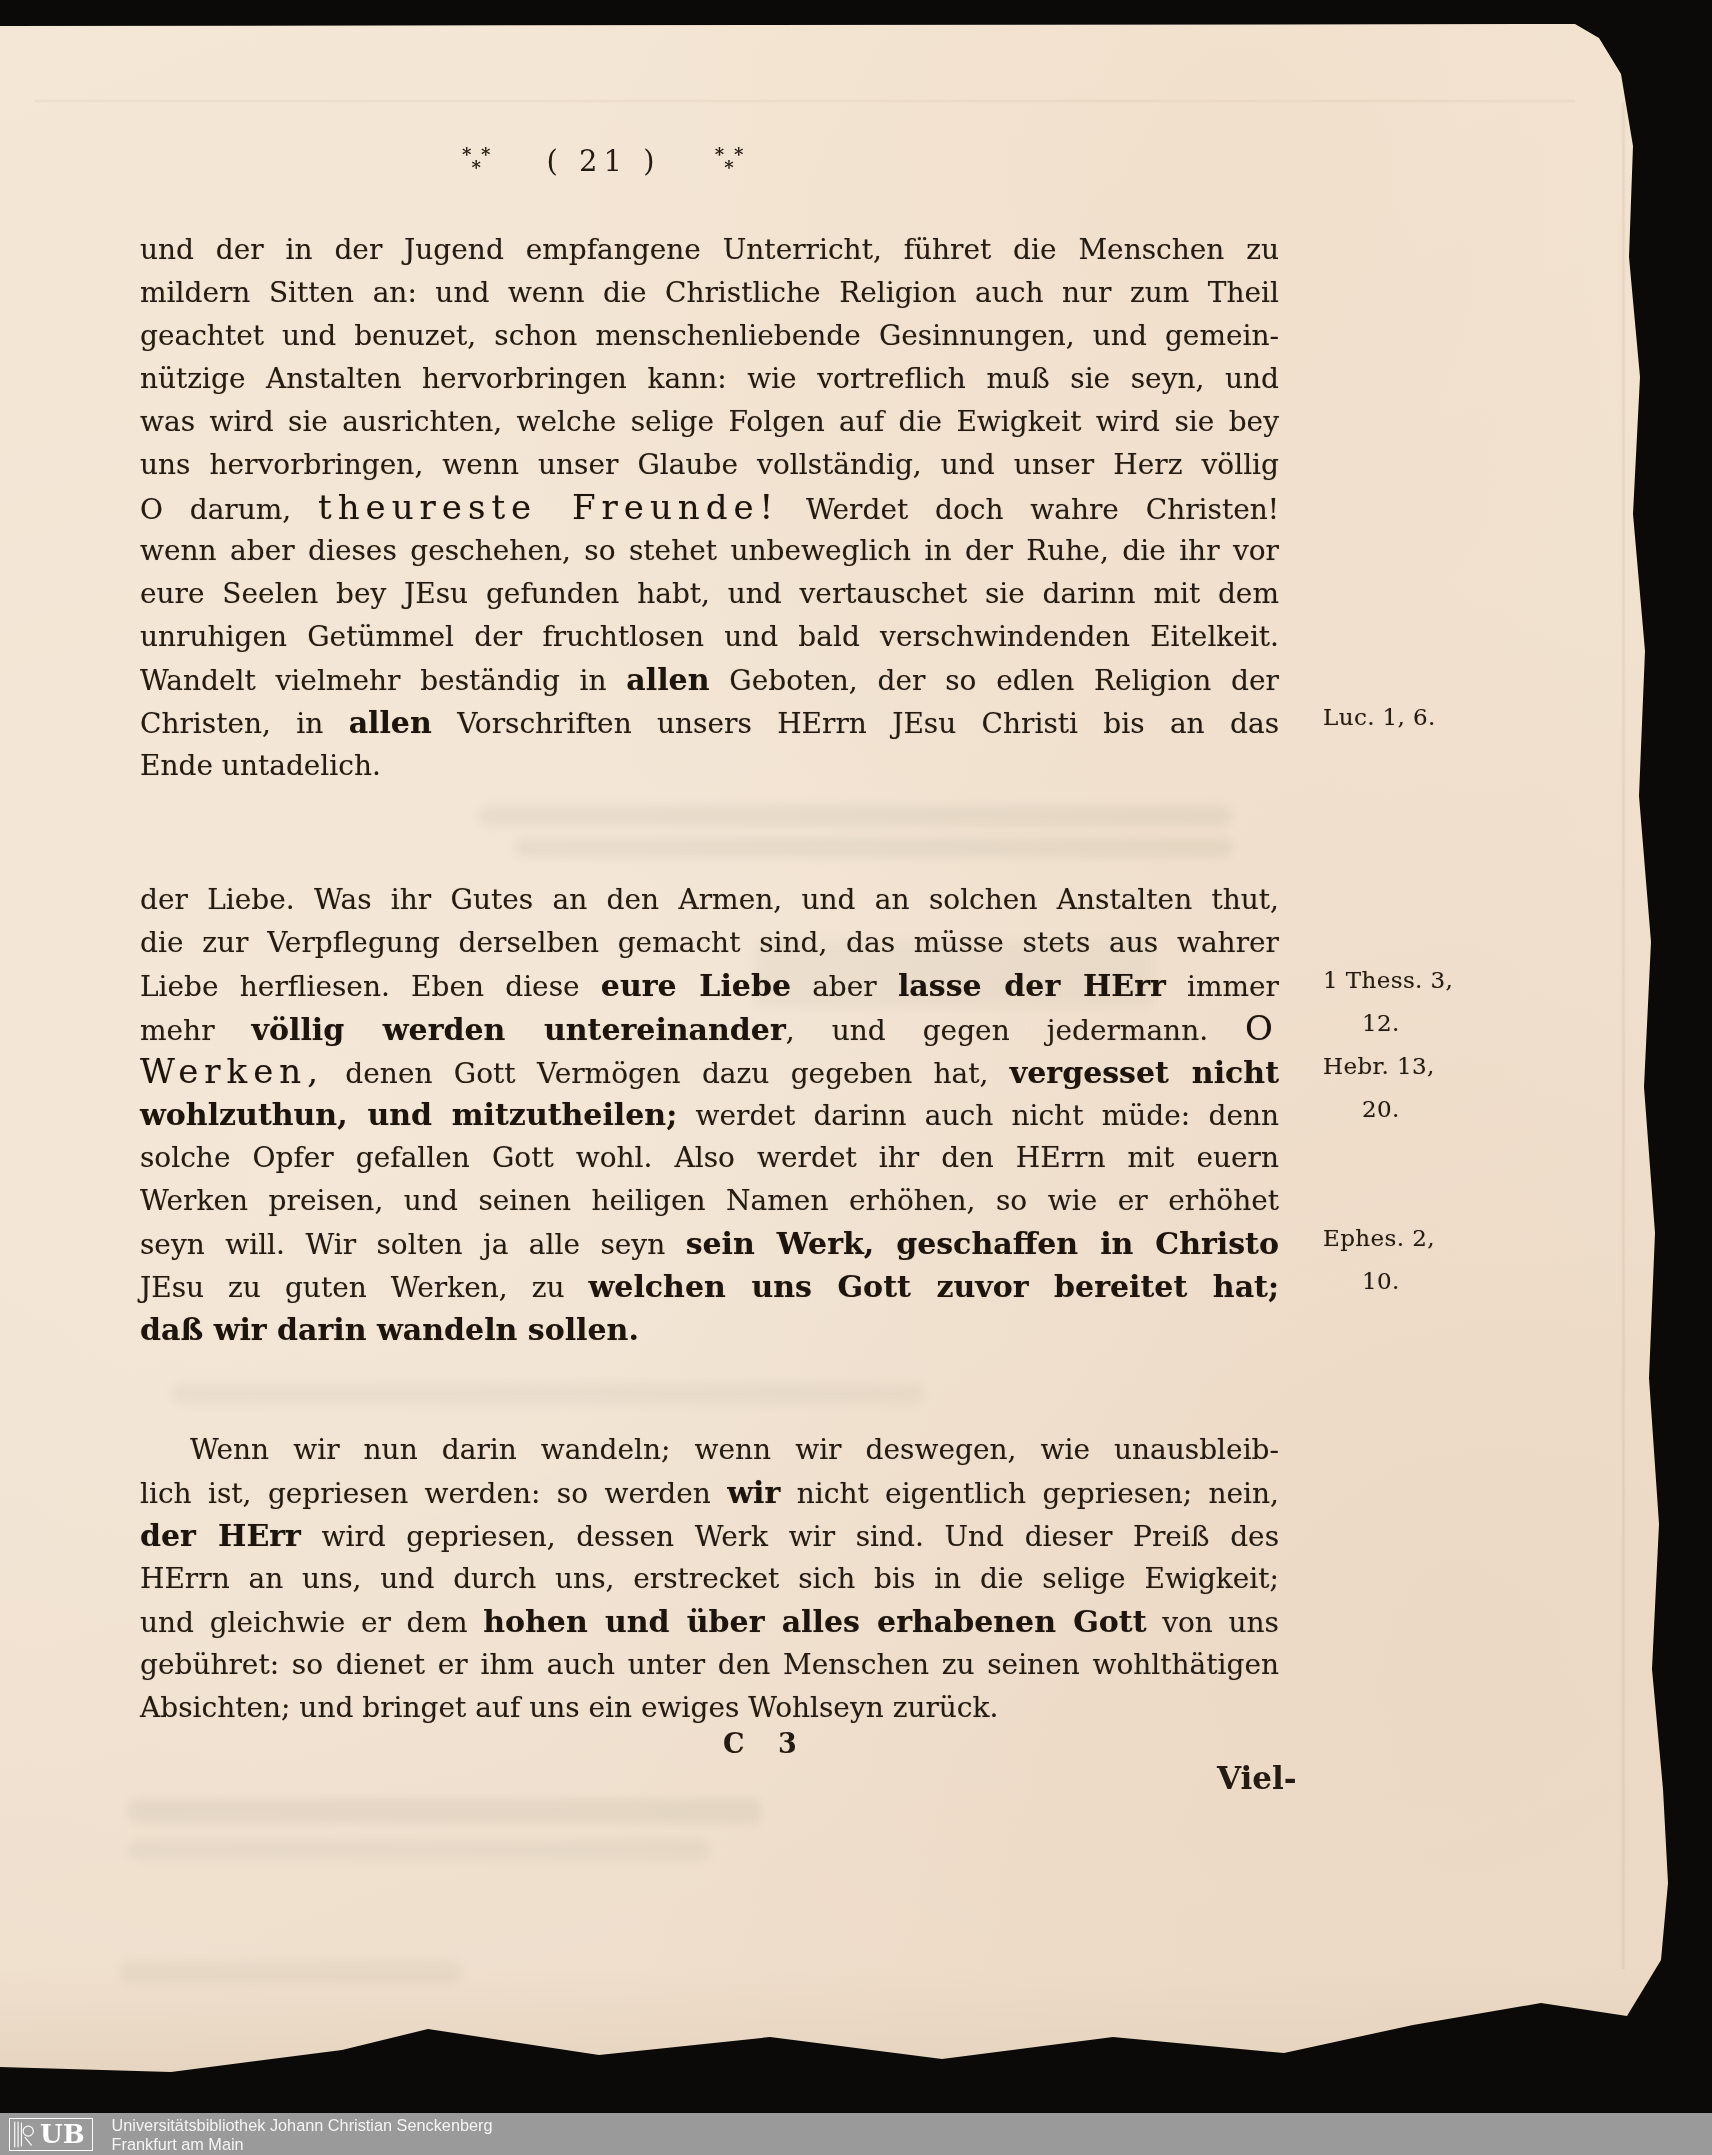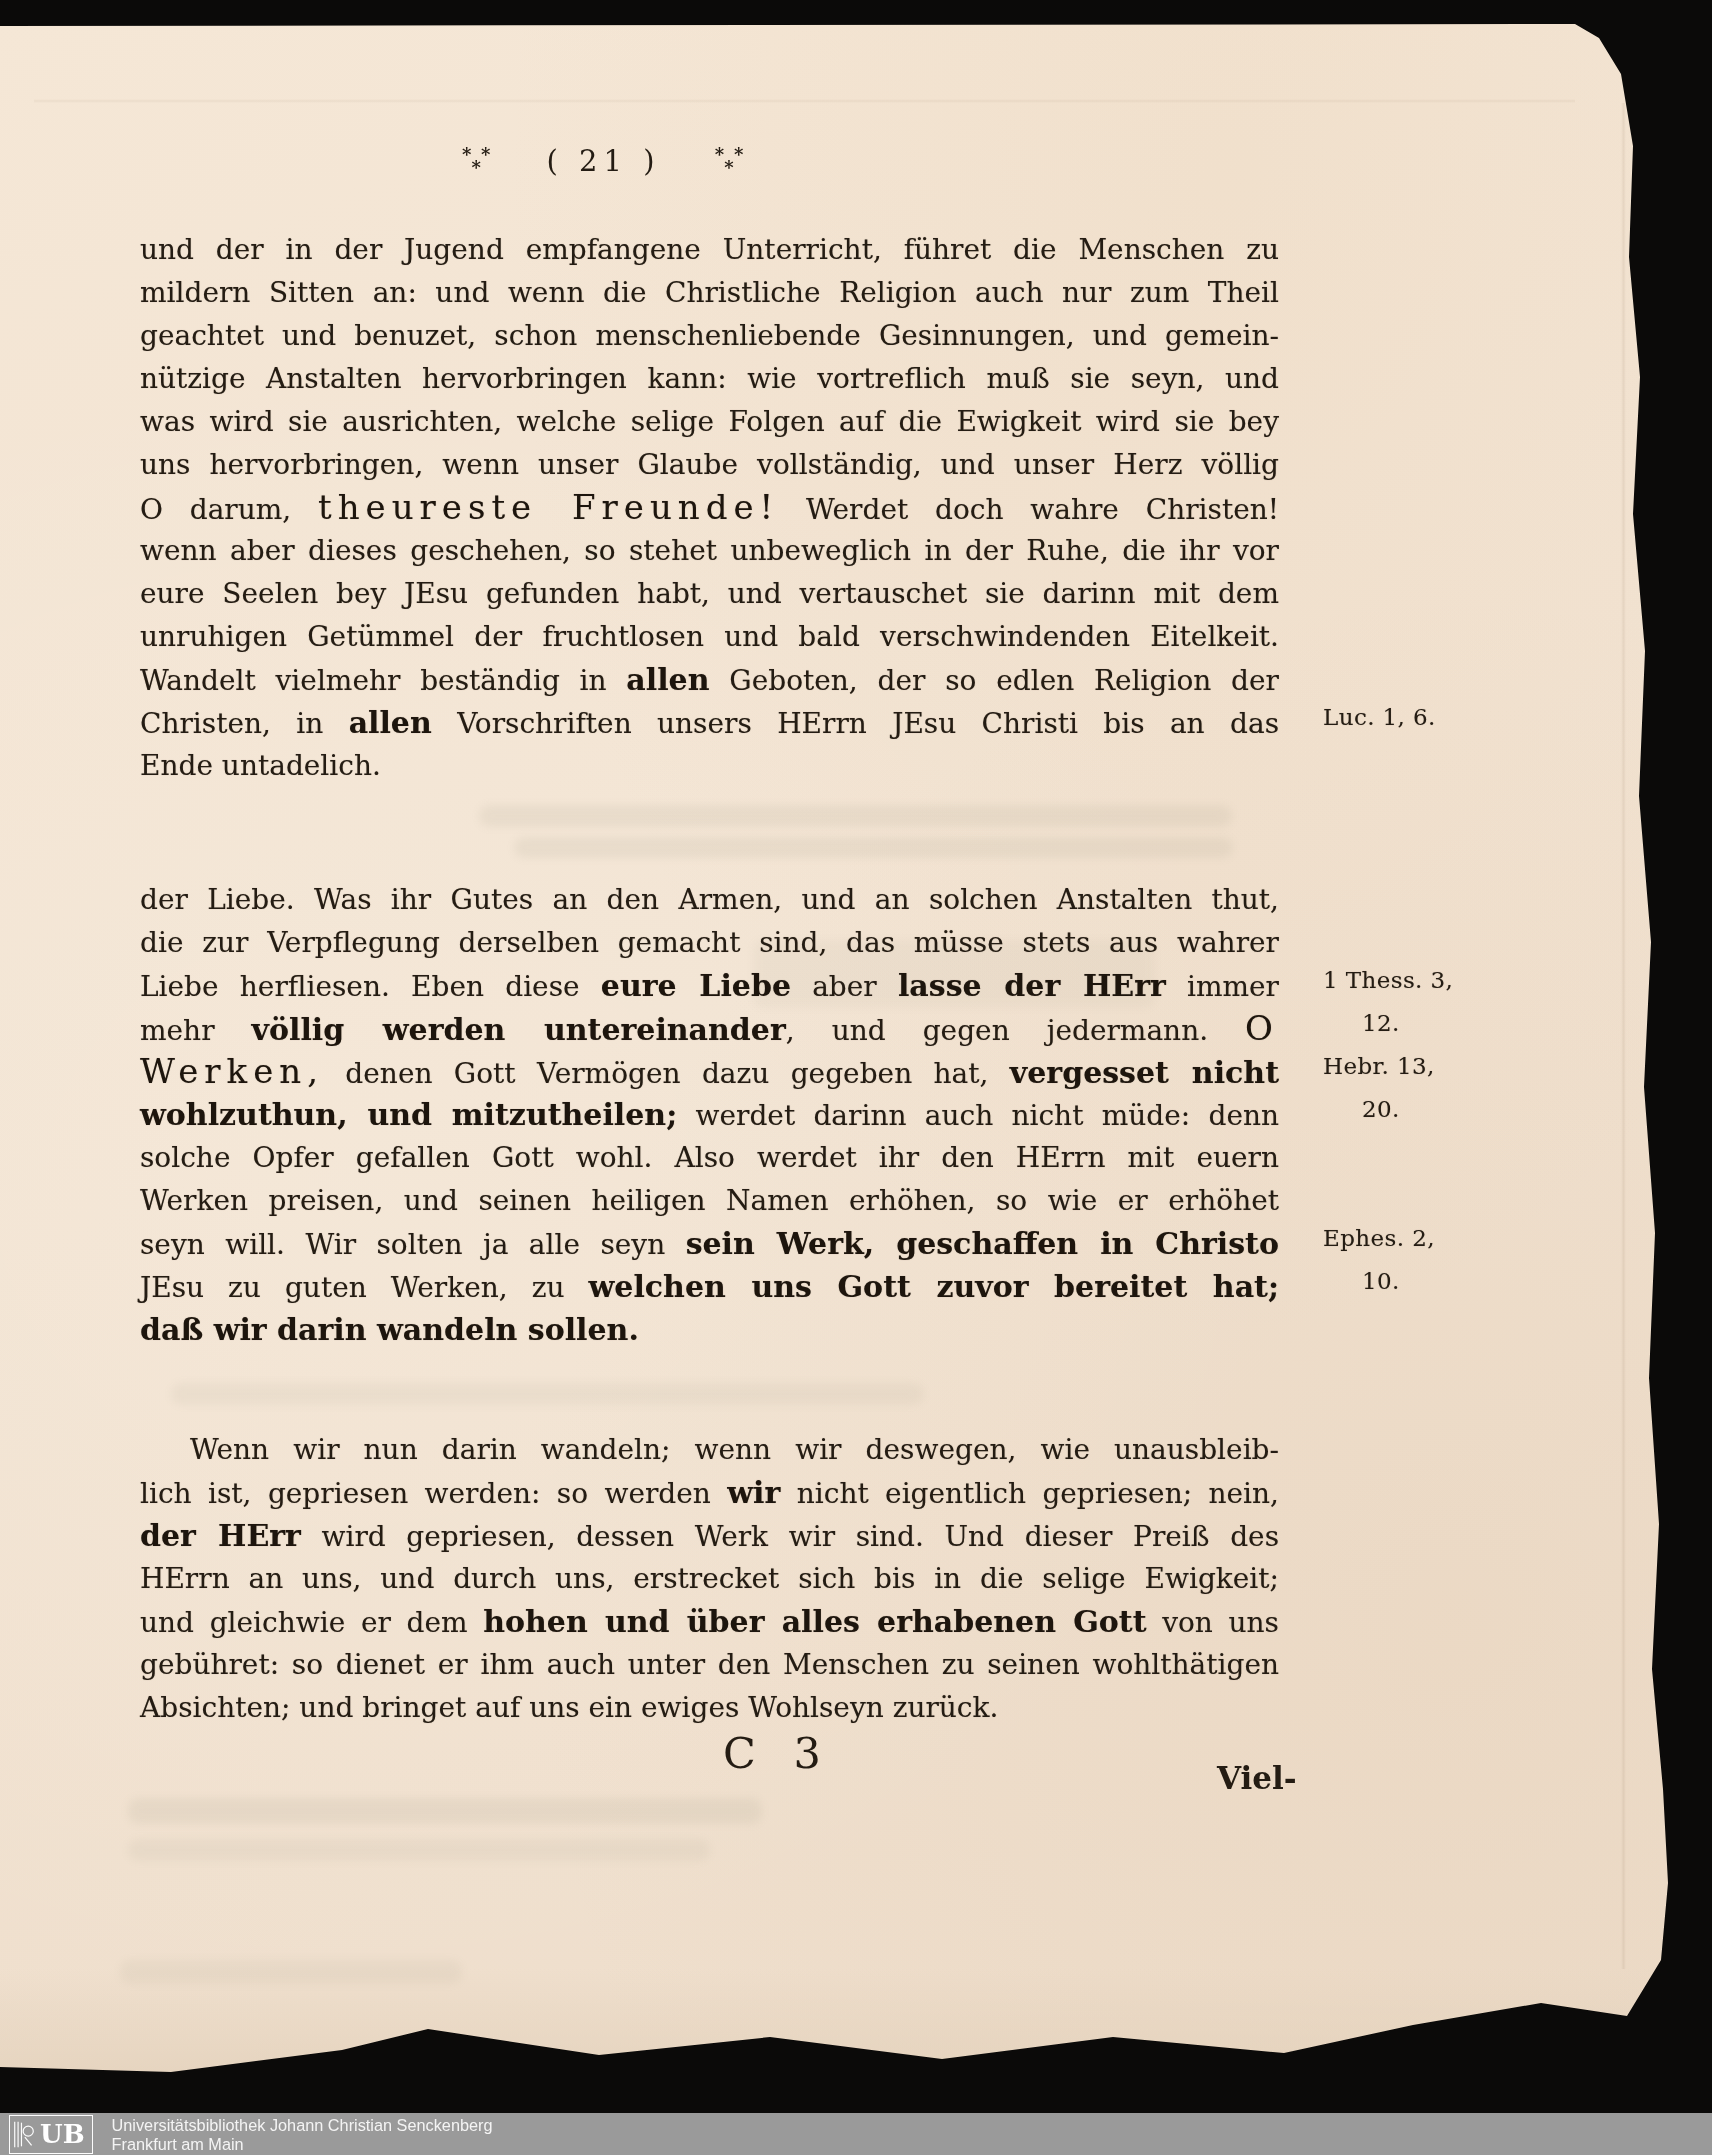--- a/index.html
+++ b/index.html
@@ -38,27 +38,27 @@
   .p0{top:228px;} .p1{top:878px;} .p2{top:1428px;}
   .line{position:relative;height:43px;line-height:43px;text-align:justify;text-align-last:justify;}
   .line.last{text-align-last:left;}
   .line.indent{text-indent:50px;}
   .seg-b{font-weight:700;font-size:30px;color:#1d150d;}
   .seg-sp{font-weight:400;font-size:34px;letter-spacing:6px;color:#1d150d;}
   .margin-note{position:absolute;left:1183px;top:3.4px;width:223px;font-size:23px;line-height:27px;
        letter-spacing:0.4px;text-align:left;text-align-last:left;text-indent:0;white-space:nowrap;}
   .margin-note.num{left:1222px;}
   
-  .sig{position:absolute;left:723px;top:1728px;font-size:43px;font-weight:400;
+  .sig{position:absolute;left:723px;top:1728px;font-size:27px;font-weight:700;
        letter-spacing:12px;color:#241c13;}
   .catch{position:absolute;left:1217px;top:1760px;font-size:31px;font-weight:700;color:#241c13;}
   
   .banner{position:absolute;left:0;bottom:0;width:1712px;height:43px;background:#9a9a9a;
           display:flex;align-items:center;}
-  .ublogo{display:flex;align-items:center;gap:5.1px;margin-left:8.6px;height:39px;
+  .ublogo{display:flex;align-items:center;gap:5.1px;margin-left:8.6px;height:33px;
           border:1.7px solid #fdfdfd;padding:0 6.8px 0 3.4px;box-sizing:border-box;text-align:right;}
   .ublogo .ubtxt{color:#fff;font-family:"DejaVu Serif",serif;font-weight:700;font-size:26px;
           line-height:29px;}
   .bannertext{margin-left:19px;color:#f4f4f4;font-family:"Liberation Sans",sans-serif;
           font-size:16.3px;line-height:19px;}
 </style>
 </head>
 <body>
 
 <div class="scan">

